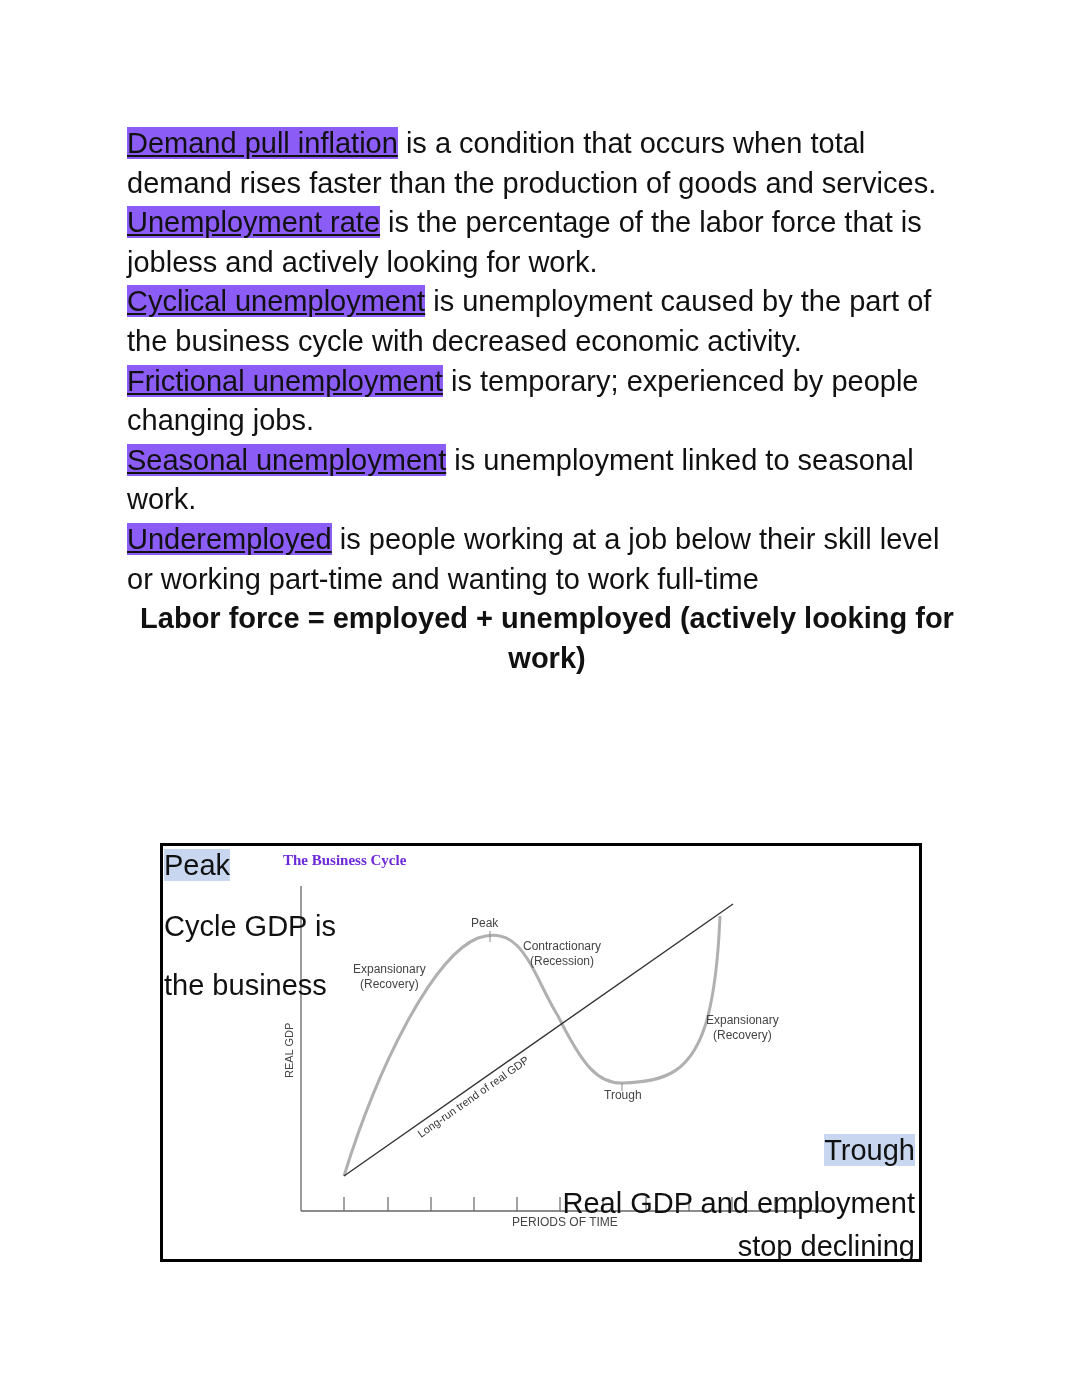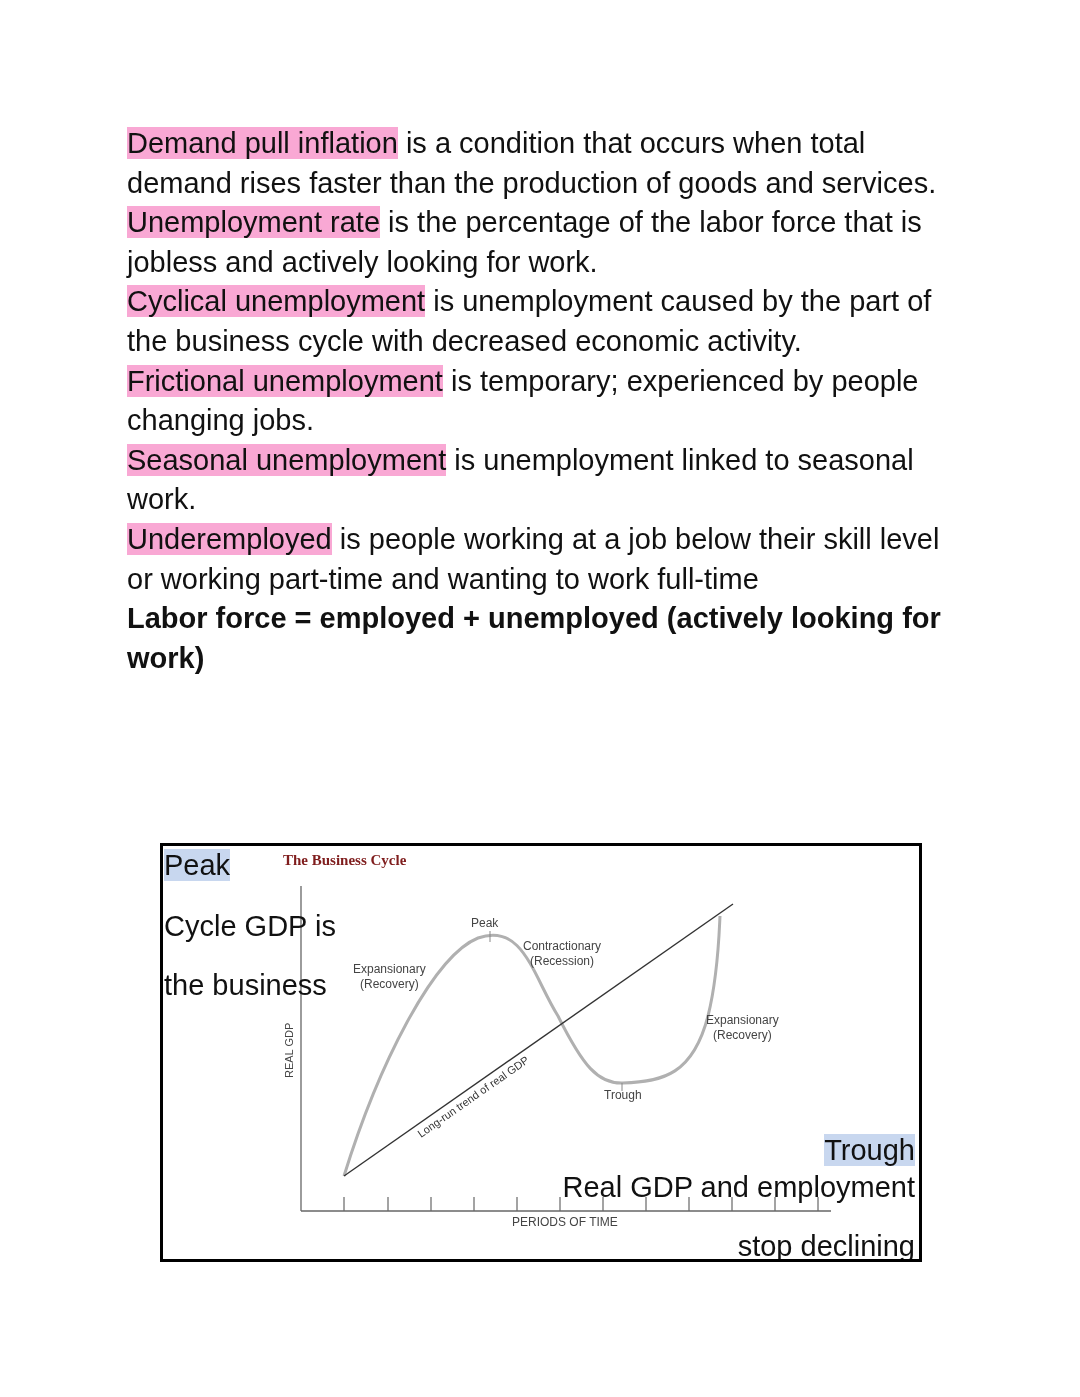--- a/index.html
+++ b/index.html
@@ -1,30 +1,30 @@
 <!DOCTYPE html>
 <html><head>
 <meta charset="utf-8">
 <style>
   html, body { margin: 0; padding: 0; background: #ffffff; }
   body { width: 1080px; height: 1397px; position: relative; overflow: hidden;
          font-family: "Liberation Sans", sans-serif; color: #111111; }
   .doc { position: absolute; left: 127px; top: 124px; width: 840px;
          font-size: 29px; line-height: 39.6px; }
   .doc p { margin: 0; }
-  .hl { background: #f9a8d4; }
-  .bold { font-weight: bold; }
+  .hl { background: #8b5cf6; text-decoration: underline; }
+  .bold { font-weight: bold; text-align: center; }
   .figure { position: absolute; left: 160px; top: 843px; width: 756px; height: 413px;
             border: 3px solid #000000; box-sizing: content-box; background: #fff; overflow: hidden; }
   .fig-svg { position: absolute; left: 0; top: 0; }
   .note { position: absolute; font-family: "Liberation Sans", sans-serif; font-size: 29px;
           color: #111; line-height: 34px; white-space: nowrap; }
   .sel { background: #c8d7ef; }
   .fig-title { position: absolute; left: 120px; top: 6px; font-family: "Liberation Serif", serif;
-               font-weight: bold; font-size: 15px; color: #7f1d1d; }
+               font-weight: bold; font-size: 15px; color: #6d28d9; }
   .lbl { position: absolute; font-family: "Liberation Sans", sans-serif; font-size: 12px;
          color: #444; text-align: center; line-height: 15px; white-space: nowrap; }
 </style>
 </head>
 <body>
 
 <div class="doc">
   <p><span class="hl">Demand pull inflation</span><span> is a condition that occurs when total demand rises faster than the production of goods and services.</span></p>
   <p><span class="hl">Unemployment rate</span><span> is the percentage of the labor force that is jobless and actively looking for work.</span></p>
   <p><span class="hl">Cyclical unemployment</span><span> is unemployment caused by the part of the business cycle with decreased economic activity.</span></p>
@@ -83,15 +83,15 @@
     <div>(Recovery)</div>
   </div>
   <div class="lbl" style="left:441px; top:242px;">Trough</div>
   <div class="lbl" style="left:349px; top:369px;">PERIODS OF TIME</div>
 
   <div class="note" style="left:1px; top:2px;"><span class="sel">Peak</span></div>
   <div class="note" style="left:1px; top:63px;">Cycle GDP is</div>
   <div class="note" style="left:1px; top:122px;">the business</div>
 
   <div class="note" style="right:4px; top:287px;"><span class="sel">Trough</span></div>
-  <div class="note" style="right:4px; top:324px;">Real GDP and employment</div>
+  <div class="note" style="right:4px; top:340px;">Real GDP and employment</div>
   <div class="note" style="right:4px; top:383px;">stop declining</div>
 </div>
 
 </body></html>

